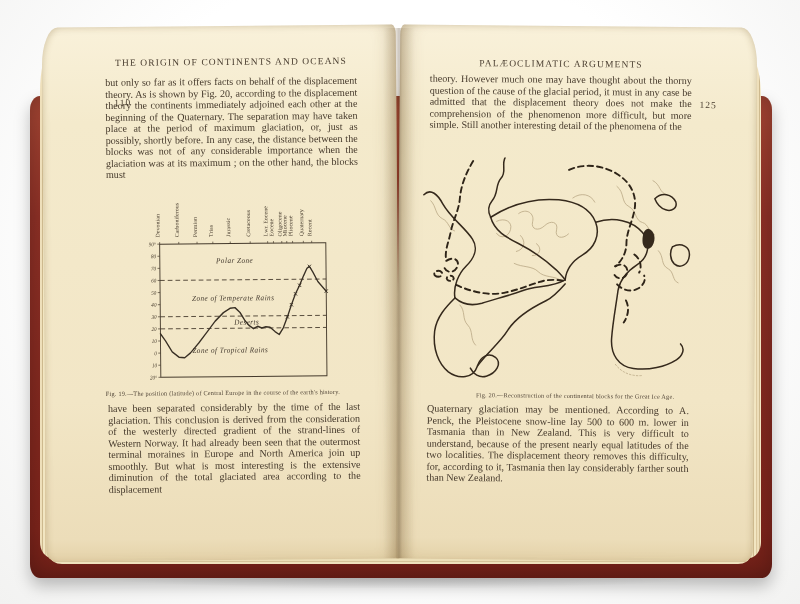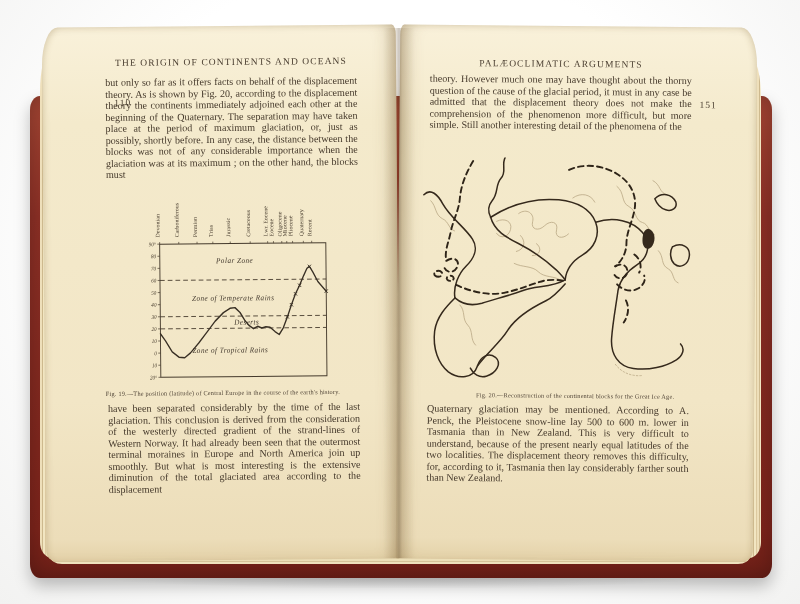--- a/index.html
+++ b/index.html
@@ -128,21 +128,21 @@
         <line x1="208.3" y1="111.57272727272728" x2="211.7" y2="114.97272727272728" stroke="#382f24" stroke-width="0.9"></line>
         <line x1="208.3" y1="114.97272727272728" x2="211.7" y2="111.57272727272728" stroke="#382f24" stroke-width="0.9"></line>
       </svg>
 
     <p class="fig-caption" style="left:36px;top:363px;width:284px;">Fig. 19.—The position (latitude) of Central Europe in the course of the earth's history.</p>
     <p class="body-text" style="left:63px;top:376px;width:252px;">have been separated considerably by the time of the last glaciation.  This conclusion is derived from the consideration of the westerly directed gradient of the strand-lines of Western Norway.  It had already been seen that the outermost terminal moraines in Europe and North America join up smoothly.  But what is most interesting is the extensive diminution of the total glaciated area according to the displacement</p>
   </div>
 
   <div class="page right">
     <span class="page-header-title" style="left:30px;top:33px;width:262px;">PALÆOCLIMATIC ARGUMENTS</span>
-    <span class="page-header-num" style="left:300px;top:33px;">151</span>
+    <span class="page-header-num" style="left:300px;top:33px;">125</span>
     <p class="body-text" style="left:30px;top:48px;width:262px;">theory.  However much one may have thought about the thorny question of the cause of the glacial period, it must in any case be admitted that the displacement theory does not make the comprehension of the phenomenon more difficult, but more simple.  Still another interesting detail of the phenomena of the</p>
 
     <svg class="fig-svg" style="left:22px;top:132px;" width="324" height="232" viewBox="0 0 324 232">
       <g>
         <path class="coast" d="M98,56 C106,50 114,56 112,64 C110,72 118,74 124,68 C130,62 138,64 136,72 C134,80 142,82 148,76"></path>
         <path class="coast" d="M100,78 C106,84 104,92 96,94 M116,86 C122,90 120,98 112,98"></path>
         <path class="coast" d="M94,106 C102,110 112,108 118,114 C124,120 134,118 140,122"></path>
         <path class="coast" d="M76,64 C84,60 92,64 90,72 C88,80 80,82 76,76"></path>
         <path class="coast" d="M196,28 C204,34 200,44 208,48 C216,52 214,62 222,64 C228,65.5 228,74 234,76"></path>
         <path class="coast" d="M238,92 C244,98 240,106 248,110 C254,113 252,122 258,124"></path>

